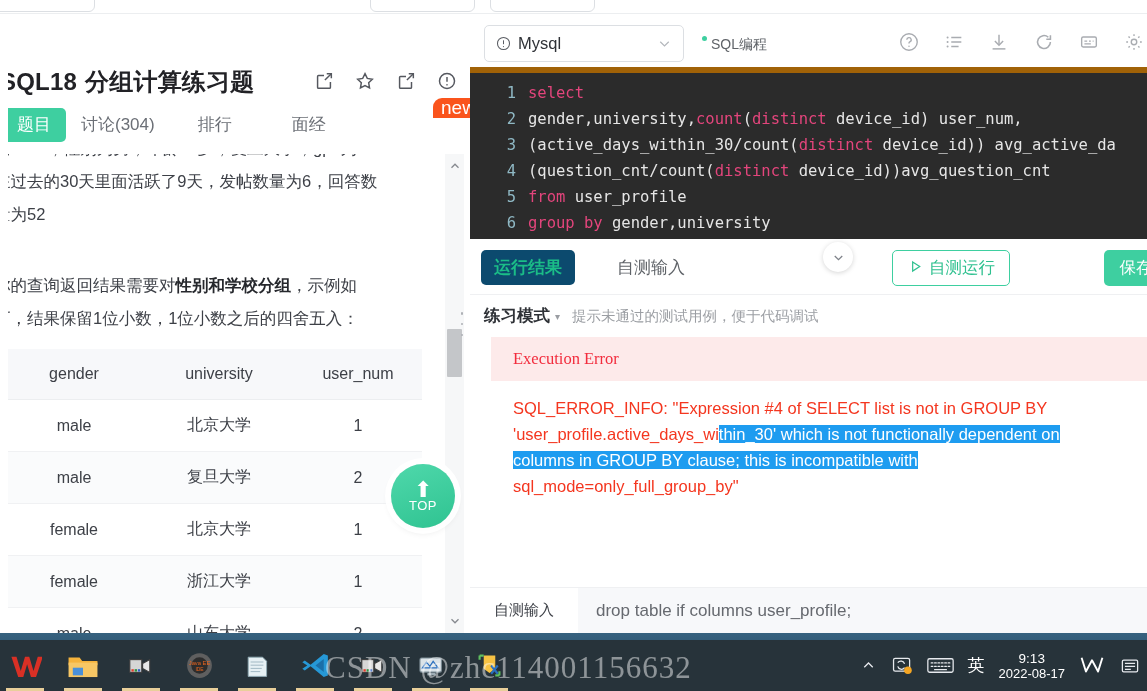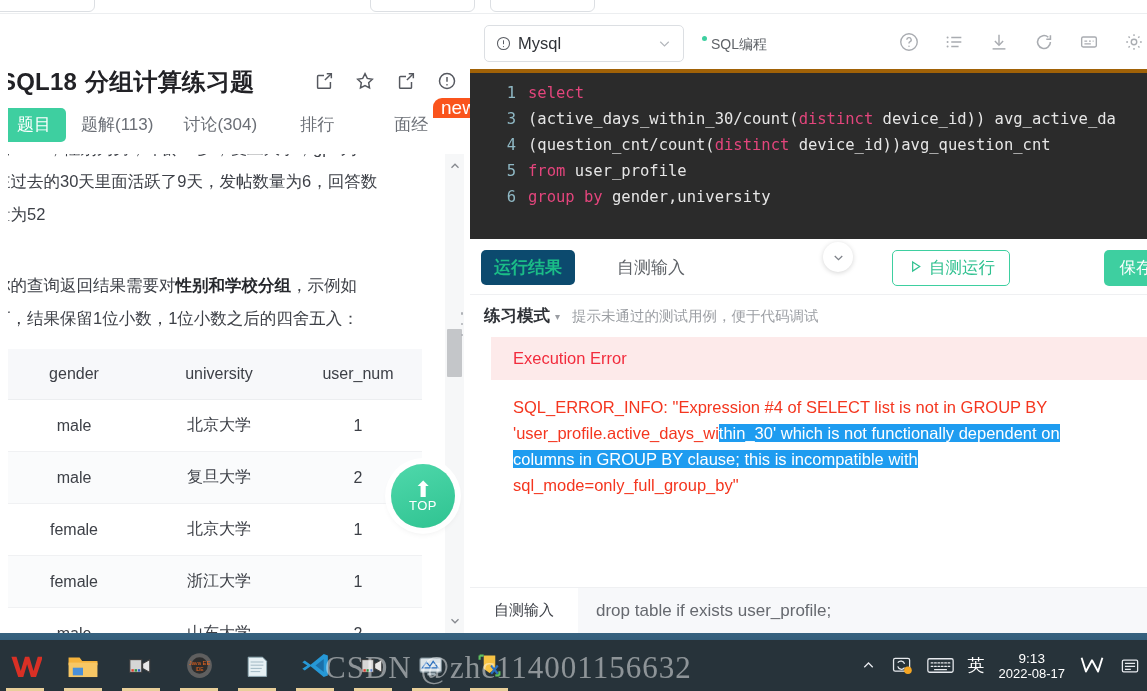--- a/index.html
+++ b/index.html
@@ -95,21 +95,21 @@
   .top-fab .tf-arrow { font-size:22px; line-height:16px; margin-top:4px; }
   .top-fab .tf-label { font-size:13px; line-height:16px; letter-spacing:0.5px; }
   .top-fab:after {
     content:""; position:absolute; right:-1px; bottom:1px; width:16px; height:16px;
     background:#2fc391; border-radius:0 0 12px 0; transform:rotate(8deg); z-index:-1;
   }
 
   
   .right-pane { position:absolute; left:470px; top:14px; width:677px; height:619px; background:#fff; }
 
-  .ed-toolbar { position:relative; height:59px; border-bottom:4px solid #a16207; }
+  .ed-toolbar { position:relative; height:59px; border-bottom:6px solid #a16207; }
   .db-select {
     position:absolute; left:14px; top:11px; width:200px; height:37px;
     border:1px solid #dcdfe3; border-radius:5px; background:#fff;
     display:flex; align-items:center; padding:0 10px; cursor:pointer;
   }
   .db-select .dbi { color:#5a5d63; margin-right:6px; display:flex; }
   .db-select .dbname { font-size:16.5px; color:#2f3237; flex:1; }
   .db-select .chev { color:#b4b7bc; display:flex; }
   .sql-mode { position:absolute; left:232px; top:22px; font-size:14px; color:#5f6368; display:flex; align-items:flex-start; }
   .sql-mode .dot { width:5px; height:5px; border-radius:50%; background:#3ecfa0; margin-right:4px; }
@@ -151,21 +151,21 @@
   }
 
   
   .mode-row { position:absolute; left:0; top:281px; width:677px; height:42px; display:flex; align-items:center; padding-left:14px; }
   .mode-name { font-size:16.5px; font-weight:bold; color:#2f3237; cursor:pointer; }
   .mode-caret { margin:0 12px 0 5px; color:#9a9da2; font-size:10px; }
   .mode-hint { font-size:14.5px; color:#9b9ea3; }
 
   
   .err-wrap { position:absolute; left:21px; top:323px; width:656px; }
-  .err-head { background:#fdeaea; padding:12px 22px; font-size:16.5px; color:#f22c3d; }
+  .err-head { background:#fdeaea; padding:12px 22px; font-size:16.5px; color:#f22c3d;font-family:Liberation Serif, serif; }
   .err-body { background:#fff; padding:14px 22px 8px 22px; font-size:16.5px; line-height:26px; color:#f4361f; }
   .err-body .hl { background:#1e9cf0; color:#ffffff; }
 
   
   .selftest { position:absolute; left:0; top:573px; width:677px; height:46px; border-top:1px solid #eff0f2; display:flex; align-items:center; }
   .st-label { width:108px; text-align:center; font-size:15px; color:#3d4047; }
   .st-value { flex:1; height:46px; background:#f7f8fa; display:flex; align-items:center; padding-left:18px; font-size:17px; color:#66696f; }
 
   
   .desktop-bg { position:absolute; left:0; top:633px; width:1147px; height:58px;
@@ -228,21 +228,20 @@
             <circle cx="12" cy="12" r="8.2"></circle>
               <path d="M12 7.6v5.2"></path>
               <circle cx="12" cy="16.2" r="0.9" fill="currentColor" stroke="none"></circle>
           </svg>
         </span>
       </div>
     </div>
 
     <div class="q-tabs">
       <div class="q-tab active">题目</div>
-      <div class="q-tab">题解(113)</div>
       <div class="q-tab">讨论(304)</div>
       <div class="q-tab wide" style="margin-left:18px;">排行</div>
       <div class="q-tab wide" style="margin-left:40px;">面经</div>
     </div>
     <div class="badge-new">new</div>
 
     <div class="q-body">
       <p class="q-ptxt clip-top">为4321，性别为男，年龄26岁，复旦大学，gpa为3.6</p>
       <p class="q-ptxt">在过去的30天里面活跃了9天，发帖数量为6，回答数</p>
       <p class="q-ptxt">量为52</p>
@@ -373,20 +372,21 @@
           <svg viewBox="0 0 24 24" width="22" height="22" fill="none" stroke="currentColor" stroke-width="1.5">
             <circle cx="12" cy="12" r="3"></circle>
             <path d="M12 3.5v2M12 18.5v2M3.5 12h2M18.5 12h2M6 6l1.4 1.4M16.6 16.6L18 18M18 6l-1.4 1.4M7.4 16.6L6 18"></path>
           </svg>
         </span>
       </div>
     </div>
 
     <div class="editor">
       <div class="code-line"><span class="ln">1</span><span class="kw">select</span></div>
+      <div class="code-line"><span class="ln">2</span><span>gender,university,</span><span class="kw">count</span><span>(</span><span class="kw">distinct</span><span> device_id) user_num,</span></div>
       <div class="code-line"><span class="ln">3</span><span>(active_days_within_30/count(</span><span class="kw">distinct</span><span> device_id)) avg_active_da</span></div>
       <div class="code-line"><span class="ln">4</span><span>(question_cnt/count(</span><span class="kw">distinct</span><span> device_id))avg_question_cnt</span></div>
       <div class="code-line"><span class="ln">5</span><span class="kw">from</span><span> user_profile</span></div>
       <div class="code-line"><span class="ln">6</span><span class="kw">group by</span><span> gender,university</span></div>
     </div>
 
     <div class="collapse-chip">
       <svg viewBox="0 0 24 24" width="15" height="15" fill="none" stroke="currentColor" stroke-width="2">
           <path d="M6 9.5l6 6 6-6"></path>
         </svg>
@@ -420,21 +420,21 @@
       <div class="err-body">
         <div><span>SQL_ERROR_INFO: "Expression #4 of SELECT list is not in GROUP BY</span></div>
         <div><span>'user_profile.active_days_wi</span><span class="hl">thin_30' which is not functionally dependent on</span></div>
         <div><span class="hl">columns in GROUP BY clause; this is incompatible with</span></div>
         <div><span>sql_mode=only_full_group_by"</span></div>
       </div>
     </div>
 
     <div class="selftest">
       <div class="st-label">自测输入</div>
-      <div class="st-value">drop table if exists user_profile;</div>
+      <div class="st-value">drop table if columns user_profile;</div>
     </div>
   </div>
 
   <div class="desktop-bg"></div>
   <div class="taskbar">
 
     <div class="tb-left">
       <div class="tb-item">
         <svg viewBox="0 0 40 40" width="34" height="34">
             <path d="M4 9h6l5 17 5-17h5l5 17 5-17h6l-8 24h-6l-4.5-15L18 33h-6z" fill="#d93025"></path>

